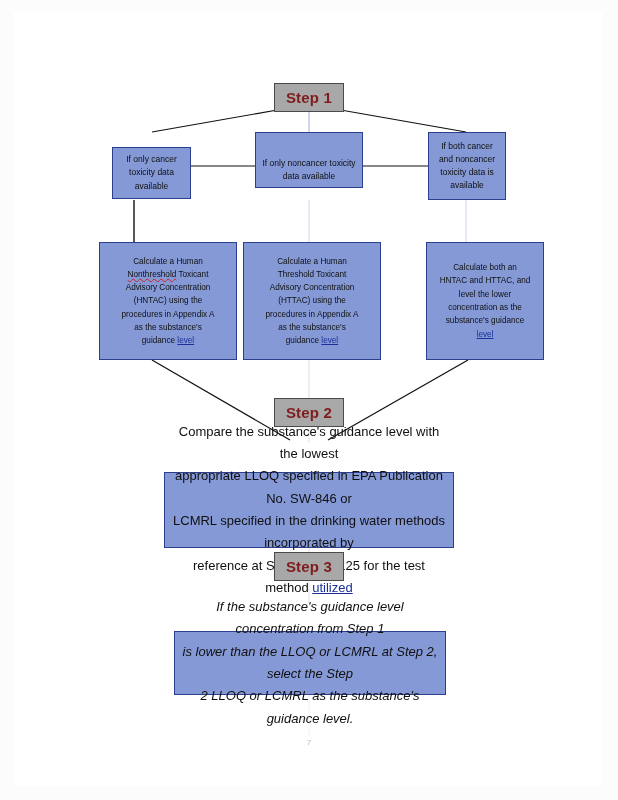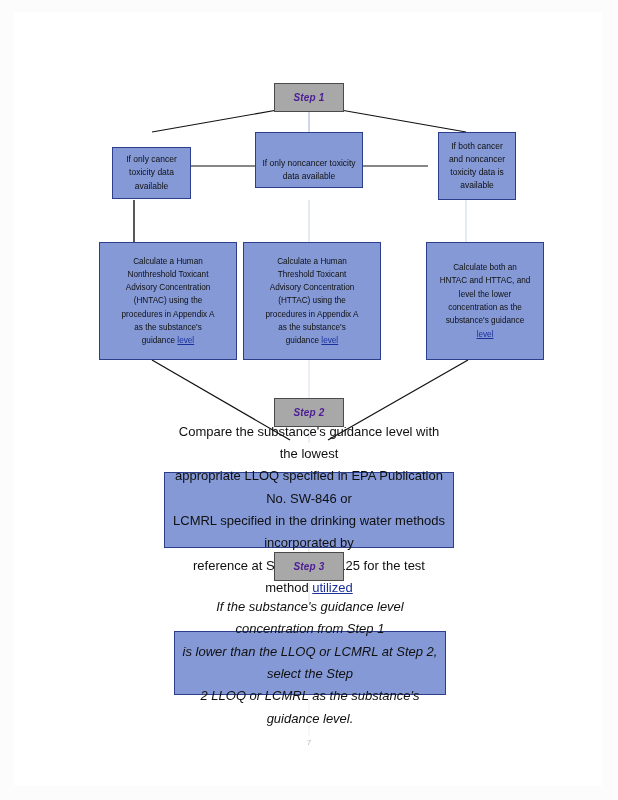--- a/index.html
+++ b/index.html
@@ -49,26 +49,25 @@
 
   
   .step-box {
     position: absolute;
     background: #a8a8a8;
     border: 1.5px solid #4a4a4a;
     box-sizing: border-box;
     display: flex;
     align-items: center;
     justify-content: center;
-    color: #4c1d95;
-    font-size: 10px;
+    color: #7f1d1d;
+    font-size: 15px;
     font-weight: bold;
     letter-spacing: 0.2px;
     font-family: "Liberation Sans", sans-serif;
-    font-style: italic;
   }
 
   
   .blue-box {
     position: absolute;
     background: #8499d6;
     border: 1.2px solid #2b3f8c;
     box-sizing: border-box;
     display: flex;
     align-items: center;
@@ -87,20 +86,21 @@
   .blue-box.small { font-size: 8.2px; line-height: 1.62; }
   .blue-box.wide  { font-size: 13px; line-height: 1.72; margin-top: 29px; }
 
   
   .lnk {
     color: #1b2f99;
     text-decoration: underline;
   }
   
   .sp {
+    text-decoration: underline;
     text-decoration-color: #cc2222;
     text-decoration-style: wavy;
     text-decoration-thickness: 1px;
   }
 
   .page-number {
     position: absolute;
     left: 0;
     top: 738px;
     width: 618px;
@@ -152,21 +152,21 @@
     <div class="step-box" style="left:274px; top:83px; width:70px; height:29px;">Step 1</div>
 
     <div class="blue-box" style="left:112px; top:147px; width:79px; height:52px;">
       <span class="txt">If only cancer toxicity data available</span>
     </div>
 
     <div class="blue-box" style="left:255px; top:132px; width:108px; height:56px;align-items:flex-end;">
       <span class="txt">If only noncancer toxicity data available</span>
     </div>
 
-    <div class="blue-box" style="left:428px; top:132px; width:78px; height:68px;margin-left:10px;">
+    <div class="blue-box" style="left:428px; top:132px; width:78px; height:68px;">
       <span class="txt">If both cancer and noncancer toxicity data is available</span>
     </div>
 
     <div class="blue-box small" style="left:99px; top:242px; width:138px; height:118px;">
       <span class="txt">
         <span>Calculate a Human</span><br>
         <span class="sp">Nonthreshold</span><span> Toxicant</span><br>
         <span>Advisory Concentration</span><br>
         <span>(HNTAC) using the</span><br>
         <span>procedures in Appendix A</span><br>

